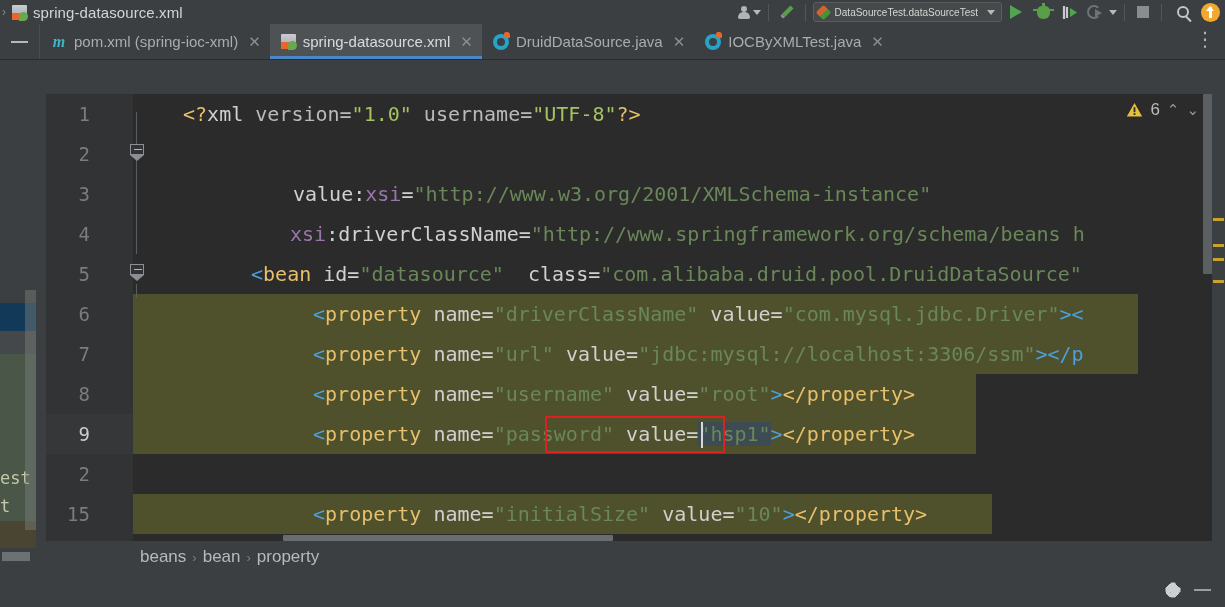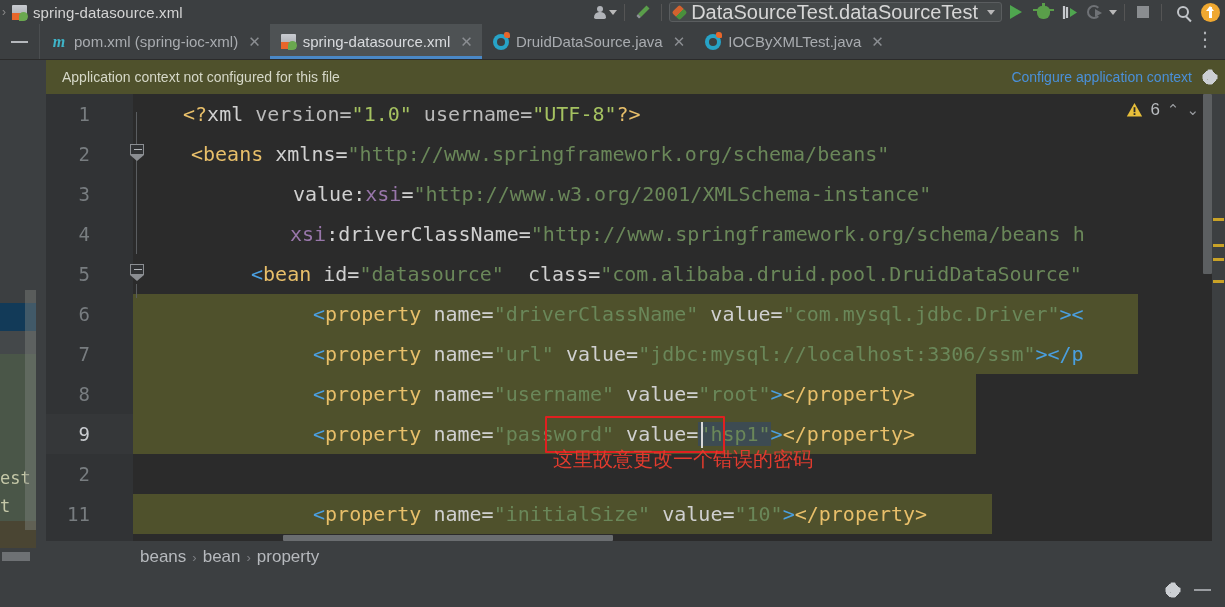--- a/index.html
+++ b/index.html
@@ -56,21 +56,21 @@
     border-top:5px solid #b8b8b8; margin-left:3px;
   }
   .wrench {
     width:16px;height:16px; transform: rotate(0deg);
   }
   .runconfig {
     display:flex; align-items:center; gap:6px;
     border:1px solid #5a5d5f; border-radius:3px; background:#45494a;
     height:20px; padding:0 6px 0 4px;
   }
-  .runconfig .rc-label { font-size:20px; color:#d6d6d6; white-space:nowrap; }
+  .runconfig .rc-label { font-size:10px; color:#d6d6d6; white-space:nowrap; }
   .diamond {
     width:11px;height:11px; background: linear-gradient(90deg,#d2622e 50%, #4a8f3c 50%);
     transform: rotate(45deg); border-radius:2px;
   }
   .play-tri {
     width:0;height:0;border-top:7px solid transparent;border-bottom:7px solid transparent;
     border-left:12px solid #4fa64f;
   }
   .bug {
     width:13px;height:13px;border-radius:5px 5px 6px 6px;background:#5a9e4a;position:relative;
@@ -375,27 +375,20 @@
       <span class="icon-java"></span>
       <span>IOCByXMLTest.java</span>
       <span class="close-x">✕</span>
     </div>
 
     <div style="margin-left:auto; display:flex; align-items:center; padding-right:8px;">
       <div style="color:#b0b3b7;font-size:20px;letter-spacing:2px;line-height:10px;padding-bottom:6px;">⋮</div>
     </div>
   </div>
 
-  <div class="notifbar">
-    <span>Application context not configured for this file</span>
-    <span class="notif-right">
-      <span class="notif-link">Configure application context</span>
-      <span class="gear"></span>
-    </span>
-  </div>
 
   <div class="editor">
 
     <div class="row-hl" style="top:200px;"></div>
     <div class="row-hl" style="top:240px;"></div>
     <div class="row-hl" style="top:280px;width:930px;"></div>
     <div class="row-hl" style="top:320px;width:930px;"></div>
     <div class="row-hl cur" style="top:320px;width:1092px;opacity:.0;"></div>
     <div class="row-hl" style="top:400px;width:946px;"></div>
 
@@ -404,42 +397,41 @@
       <div class="gutter-line" style="top:0px;">1</div>
       <div class="gutter-line" style="top:40px;">2</div>
       <div class="gutter-line" style="top:80px;">3</div>
       <div class="gutter-line" style="top:120px;">4</div>
       <div class="gutter-line" style="top:160px;">5</div>
       <div class="gutter-line" style="top:200px;">6</div>
       <div class="gutter-line" style="top:240px;">7</div>
       <div class="gutter-line" style="top:280px;">8</div>
       <div class="gutter-line current" style="top:320px;">9</div>
       <div class="gutter-line" style="top:360px;">2</div>
-      <div class="gutter-line" style="top:400px;">11</div>
+      <div class="gutter-line" style="top:400px;">15</div>
     </div>
 
     <div class="fold-line" style="left:90px;top:18px;height:52px;"></div>
     <div class="fold-mark" style="left:84px;top:50px;">
       <div class="fbody"></div>
         <div class="fpoint"></div>
         <div class="fminus"></div>
     </div>
     <div class="fold-line" style="left:90px;top:70px;height:90px;"></div>
     <div class="fold-mark" style="left:84px;top:170px;">
       <div class="fbody"></div>
         <div class="fpoint"></div>
         <div class="fminus"></div>
     </div>
     <div class="fold-line" style="left:90px;top:190px;height:14px;"></div>
 
     <div class="code-area">
 
       <div class="code-line" style="top:0px;left:50px;"><span class="t-tag">&lt;?</span><span class="t-white">xml</span><span class="t-attr"> version=</span><span class="t-val">"1.0"</span><span class="t-attr"> username=</span><span class="t-val">"UTF-8"</span><span class="t-tag">?&gt;</span></div>
 
-      <div class="code-line" style="top:40px;left:58px;"><span class="t-tag">&lt;beans</span><span class="t-white"> xmlns=</span><span class="t-str">"http://www.springframework.org/schema/beans"</span></div>
 
       <div class="code-line" style="top:80px;left:160px;"><span class="t-white">value:</span><span class="t-ns">xsi</span><span class="t-white">=</span><span class="t-str">"http://www.w3.org/2001/XMLSchema-instance"</span></div>
 
       <div class="code-line" style="top:120px;left:157px;"><span class="t-ns">xsi</span><span class="t-white">:driverClassName=</span><span class="t-str">"http://www.springframework.org/schema/beans&nbsp;h</span></div>
 
       <div class="code-line" style="top:160px;left:118px;"><span class="t-brack">&lt;</span><span class="t-tag">bean</span><span class="t-white"> id=</span><span class="t-str">"datasource"</span><span class="t-white">&nbsp; class=</span><span class="t-str">"com.alibaba.druid.pool.DruidDataSource"</span></div>
 
       <div class="code-line" style="top:200px;left:180px;"><span class="t-brack">&lt;</span><span class="t-tag">property</span><span class="t-white"> name=</span><span class="t-str">"driverClassName"</span><span class="t-white"> value=</span><span class="t-str">"com.mysql.jdbc.Driver"</span><span class="t-brack">&gt;&lt;</span></div>
 
       <div class="code-line" style="top:240px;left:180px;"><span class="t-brack">&lt;</span><span class="t-tag">property</span><span class="t-white"> name=</span><span class="t-str">"url"</span><span class="t-white"> value=</span><span class="t-str">"jdbc:mysql://localhost:3306/ssm"</span><span class="t-brack">&gt;&lt;/p</span></div>
@@ -448,21 +440,20 @@
 
       <div class="code-line" style="top:320px;left:180px;"><span class="t-brack">&lt;</span><span class="t-tag">property</span><span class="t-white"> name=</span><span class="t-str">"password"</span><span class="t-white"> value=</span><span class="hl-ident t-str">"hsp1"</span><span class="t-brack">&gt;</span><span class="t-tag">&lt;/property&gt;</span></div>
 
 
       <div class="code-line" style="top:400px;left:180px;"><span class="t-brack">&lt;</span><span class="t-tag">property</span><span class="t-white"> name=</span><span class="t-str">"initialSize"</span><span class="t-white"> value=</span><span class="t-str">"10"</span><span class="t-brack">&gt;</span><span class="t-tag">&lt;/property&gt;</span></div>
 
       <div class="red-box" style="left:412px;top:322px;width:180px;height:37px;"></div>
 
       <div class="caret-line" style="left:568px;top:328px;height:26px;"></div>
 
-      <div class="red-note" style="left:420px;top:352px;">这里故意更改一个错误的密码</div>
 
       <div class="hscroll"></div>
     </div>
 
     <div style="position:absolute;right:26px;top:6px;display:flex;align-items:center;gap:7px;">
       <svg width="17" height="16" viewBox="0 0 17 16">
         <path d="M8.5 1 L16.2 14.6 L0.8 14.6 Z" fill="#e8bf3a"></path>
         <rect x="7.6" y="5.2" width="1.8" height="5" fill="#2b2b2b"></rect>
         <rect x="7.6" y="11.2" width="1.8" height="1.8" fill="#2b2b2b"></rect>
       </svg>

